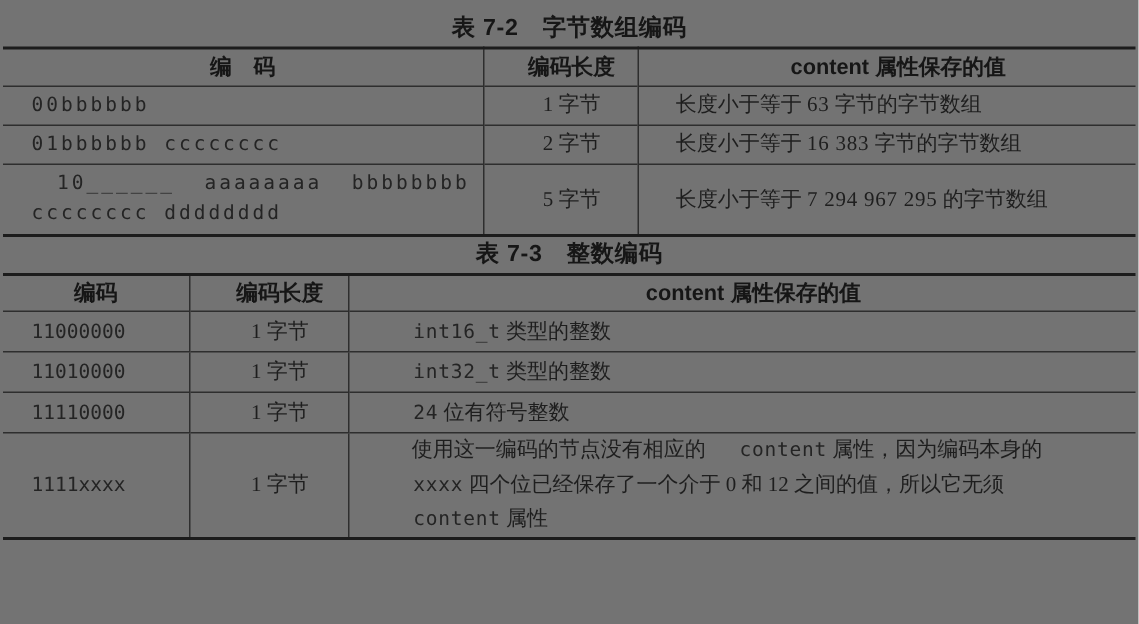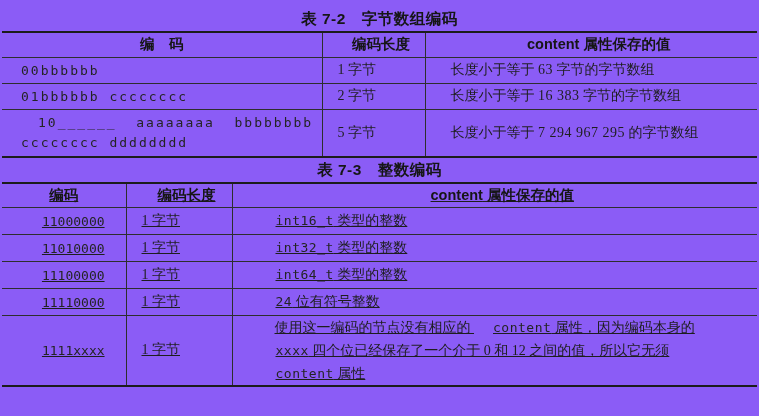--- a/index.html
+++ b/index.html
@@ -4,21 +4,21 @@
 <style>
   html, body {
     margin: 0;
     padding: 0;
     background: #fbfbfa;
   }
   .page {
     position: relative;
     width: 759px;
     height: 416px;
-    background: #8b5cf6;
+    background: #737373;
     color: #1e1e1e;
     overflow: hidden;
     font-family: "Liberation Serif", "DejaVu Serif", serif;
   }
   .tbl-title {
     text-align: center;
     font-family: "Liberation Sans", "DejaVu Sans", sans-serif;
     font-weight: bold;
     font-size: 15.5px;
     color: #161616;
@@ -29,21 +29,21 @@
 
   table.tbl {
     border-collapse: collapse;
     table-layout: fixed;
     width: 755px;
     margin: 0 auto;
     border-top: 2.5px solid #1c1c1c;
     border-bottom: 2.5px solid #1c1c1c;
   }
   .t72 { margin-top: 6px; }
-  .t73 { margin-top: 5px; text-decoration: underline; }
+  .t73 { margin-top: 5px; }
   table.tbl th, table.tbl td {
     border-top: 1px solid #2e2e2e;
     vertical-align: middle;
     padding: 0;
     overflow: hidden;
   }
   table.tbl th + th, table.tbl td + td {
     border-left: 1px solid #2e2e2e;
     padding-left: 15px;
   }
@@ -75,22 +75,23 @@
     padding-left: 28px;
   }
   td.enc-cell .mono, td.enc-multiline .mono { letter-spacing: 2px; }
   td.enc-multiline {
     text-align: left;
     padding-left: 13px;
     line-height: 20px;
   }
   td.enc-multiline .enc-line1 { padding-left: 17px; white-space: pre; }
   td.enc-multiline .enc-line2 { white-space: pre; }
-  td.enc-center { text-align: center; }
+  td.enc-center { }
   td.len-cell {
+    text-align: center;
     font-size: 14px;
     color: #1e1e1e;
   }
   td.val-cell {
     text-align: left;
     font-size: 14px;
     color: #1e1e1e;
   }
   .t72 td.val-cell { padding-left: 25px; padding-right: 8px; }
   .t73 td.val-cell { padding-left: 24px; padding-right: 10px; }
@@ -166,25 +167,20 @@
         <td class="enc-center"><span class="mono">11000000</span></td>
         <td class="len-cell">1 字节</td>
         <td class="val-cell"><span class="mono">int16_t</span><span> 类型的整数</span></td>
       </tr>
       <tr>
         <td class="enc-center"><span class="mono">11010000</span></td>
         <td class="len-cell">1 字节</td>
         <td class="val-cell"><span class="mono">int32_t</span><span> 类型的整数</span></td>
       </tr>
       <tr>
-        <td class="enc-center"><span class="mono">11100000</span></td>
-        <td class="len-cell">1 字节</td>
-        <td class="val-cell"><span class="mono">int64_t</span><span> 类型的整数</span></td>
-      </tr>
-      <tr>
         <td class="enc-center"><span class="mono">11110000</span></td>
         <td class="len-cell">1 字节</td>
         <td class="val-cell"><span class="mono">24</span><span> 位有符号整数</span></td>
       </tr>
       <tr class="tall">
         <td class="enc-center"><span class="mono">1111xxxx</span></td>
         <td class="len-cell">1 字节</td>
         <td class="val-cell val-tall"><span>使用这一编码的节点没有相应的 </span><span class="mono">content</span><span> 属性，因为编码本身的 </span><span class="mono">xxxx</span><span> 四个位已经保存了一个介于 0 和 12 之间的值，所以它无须 </span><span class="mono">content</span><span> 属性</span></td>
       </tr>
     </tbody>

